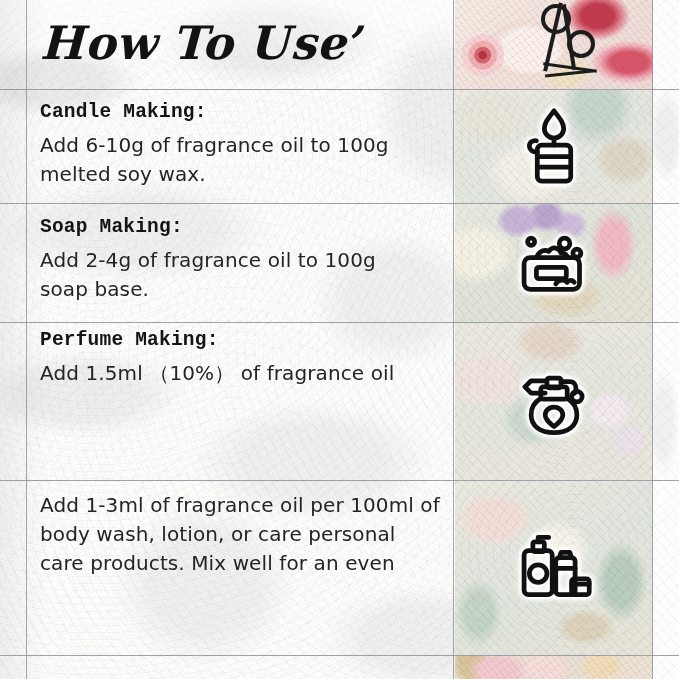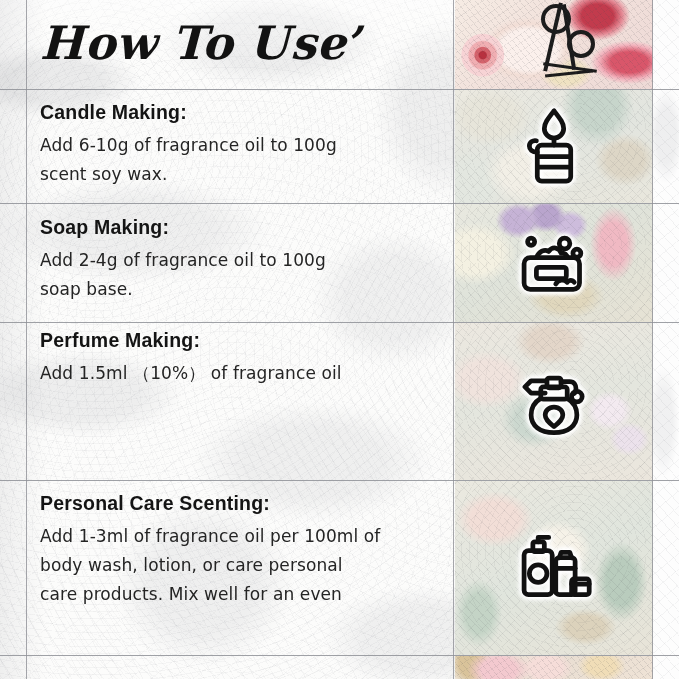--- a/index.html
+++ b/index.html
@@ -189,33 +189,33 @@
     white-space: nowrap;
     transform: skewX(-4deg);
   }
 
   .section {
     position: absolute;
     left: 40px;
     width: 400px;
   }
   .sec-head {
-    font-family: Liberation Sans, sans-serif;
+    font-family: Liberation Mono, monospace;
     font-weight: 700;
     font-size: 19.5px;
     line-height: 24px;
     color: #141414;
     letter-spacing: .2px;
     margin: 0 0 7px 0;
     white-space: nowrap;
   }
   .sec-body {
     font-family: "DejaVu Sans", "Liberation Sans", sans-serif;
     font-weight: 400;
-    font-size: 17px;
+    font-size: 20px;
     line-height: 29px;
     color: #242424;
     letter-spacing: .1px;
     margin: 0;
   }
   .sec-body span { display: block; white-space: nowrap; }
 
   
   .icon-wrap {
     position: absolute;
@@ -272,21 +272,21 @@
   <div class="vrule" style="left:26px;top:0;height:679px;"></div>
   <div class="vrule" style="left:453px;top:0;height:679px;"></div>
   <div class="vrule" style="left:652px;top:0;height:679px;"></div>
 
   <div class="title">How To Use’</div>
 
   <div class="section" style="top:100px;">
     <p class="sec-head">Candle Making:</p>
     <p class="sec-body">
       <span>Add 6-10g of fragrance oil to 100g</span>
-      <span>scent soy wax.</span>
+      <span>melted soy wax.</span>
     </p>
   </div>
   <div class="icon-wrap" style="top:102px;">
     <svg viewBox="0 0 100 100" class="icon-halo" fill="none" stroke="#111" stroke-width="5.4" stroke-linecap="round" stroke-linejoin="round">
       <path d="M50 10c-7 9-11 14-11 20a11 11 0 0 0 22 0c0-6-4-11-11-20z"></path>
       <path d="M50 41v8"></path>
       <rect x="31" y="49" width="38" height="41" rx="5"></rect>
       <path d="M31 62h38M31 74h38"></path>
       <path d="M31 57c-6 0-9-3-9-7s4-7 8-6"></path>
     </svg>
@@ -323,21 +323,20 @@
       <rect x="35" y="34" width="30" height="14" rx="3"></rect>
       <rect x="42" y="24" width="16" height="11" rx="2.5"></rect>
       <path d="M58 28h10c5 0 7 4 7 8 0 3-1 5-3 6"></path>
       <circle cx="76" cy="45" r="6"></circle>
       <path d="M40 27H24l-7 7 7 7h16"></path>
       <path d="M50 57c-6 0-10 4-10 9 0 6 10 13 10 13s10-7 10-13c0-5-4-9-10-9z"></path>
     </svg>
   </div>
 
   <div class="section" style="top:491px;">
-    <p class="sec-head">Personal Care Scenting:</p>
     <p class="sec-body">
       <span>Add 1-3ml of fragrance oil per 100ml of</span>
       <span>body wash, lotion, or care personal</span>
       <span>care products. Mix well for an even</span>
     </p>
   </div>
   <div class="icon-wrap" style="top:519px;">
     <svg viewBox="0 0 100 100" class="icon-halo" fill="none" stroke="#111" stroke-width="5.4" stroke-linecap="round" stroke-linejoin="round">
       <rect x="16" y="36" width="32" height="50" rx="5"></rect>
       <circle cx="32" cy="62" r="10"></circle>

